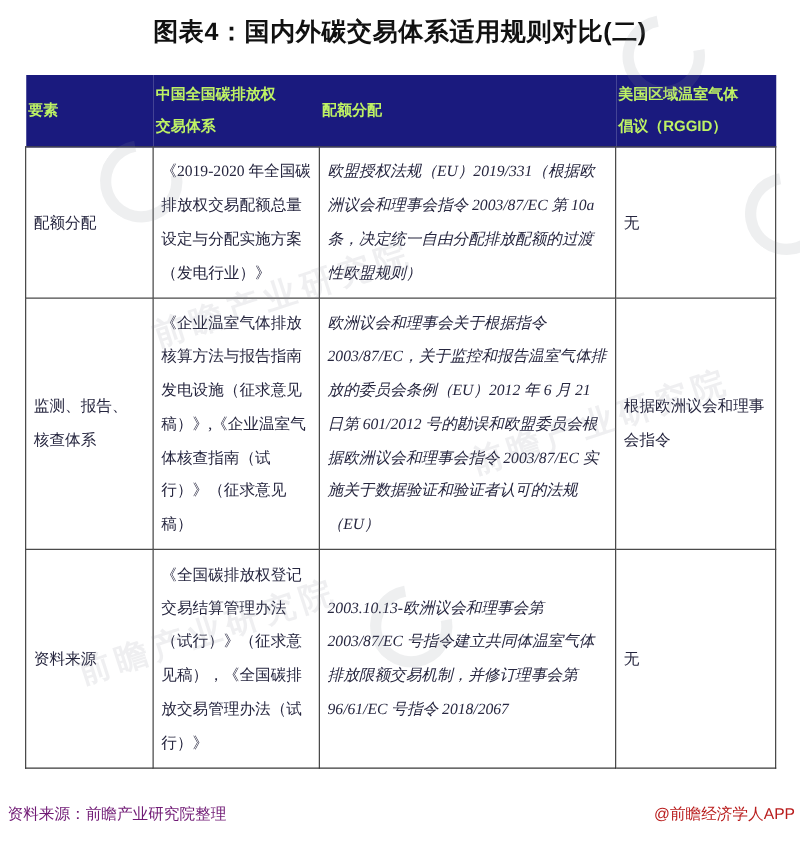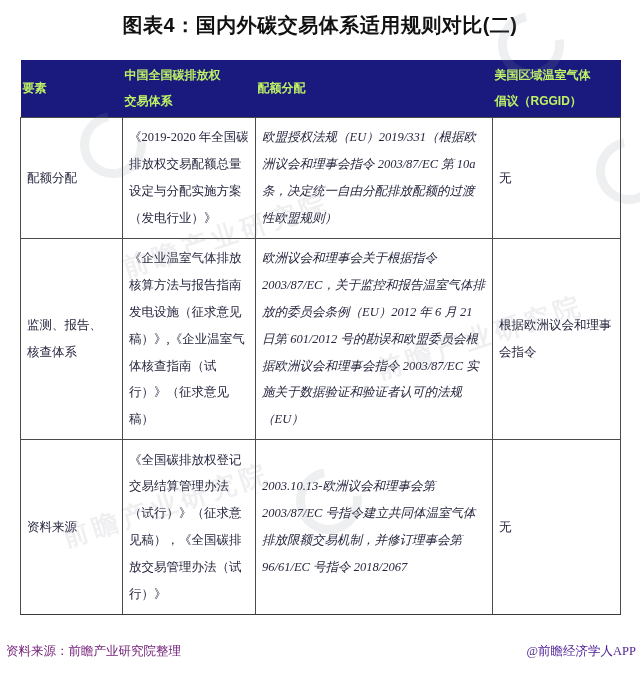--- a/index.html
+++ b/index.html
@@ -34,21 +34,21 @@
   }
   table.cmp tbody tr:last-child td{border-bottom:1.5px solid #3a3a3a;}
   td.col-factor{padding-left:8px;white-space:pre-line;}
   td.col-china{padding-left:6px;padding-right:4px;}
   td.col-eu{padding-left:7px;padding-right:6px;font-style:italic;}
   td.col-usa{padding-left:7px;padding-right:4px;}
   .footer-left{
     position:absolute;left:6px;top:643px;font-size:12.5px;color:#701a75;
   }
   .footer-right{
-    position:absolute;right:4px;top:643px;font-size:12.5px;color:#4c1d95;font-family:Liberation Serif, serif;
+    position:absolute;right:4px;top:643px;font-size:12.5px;color:#b91c1c;
   }
   
   .wm{
     position:absolute;color:#878c96;opacity:0.13;pointer-events:none;
     transform:rotate(-18deg);font-size:26px;font-weight:bold;
     letter-spacing:5px;white-space:nowrap;z-index:5;
   }
   .wm-logo{
     position:absolute;width:48px;height:48px;border-radius:50%;
     border:9px solid rgba(135,140,150,0.14);border-top-color:transparent;

